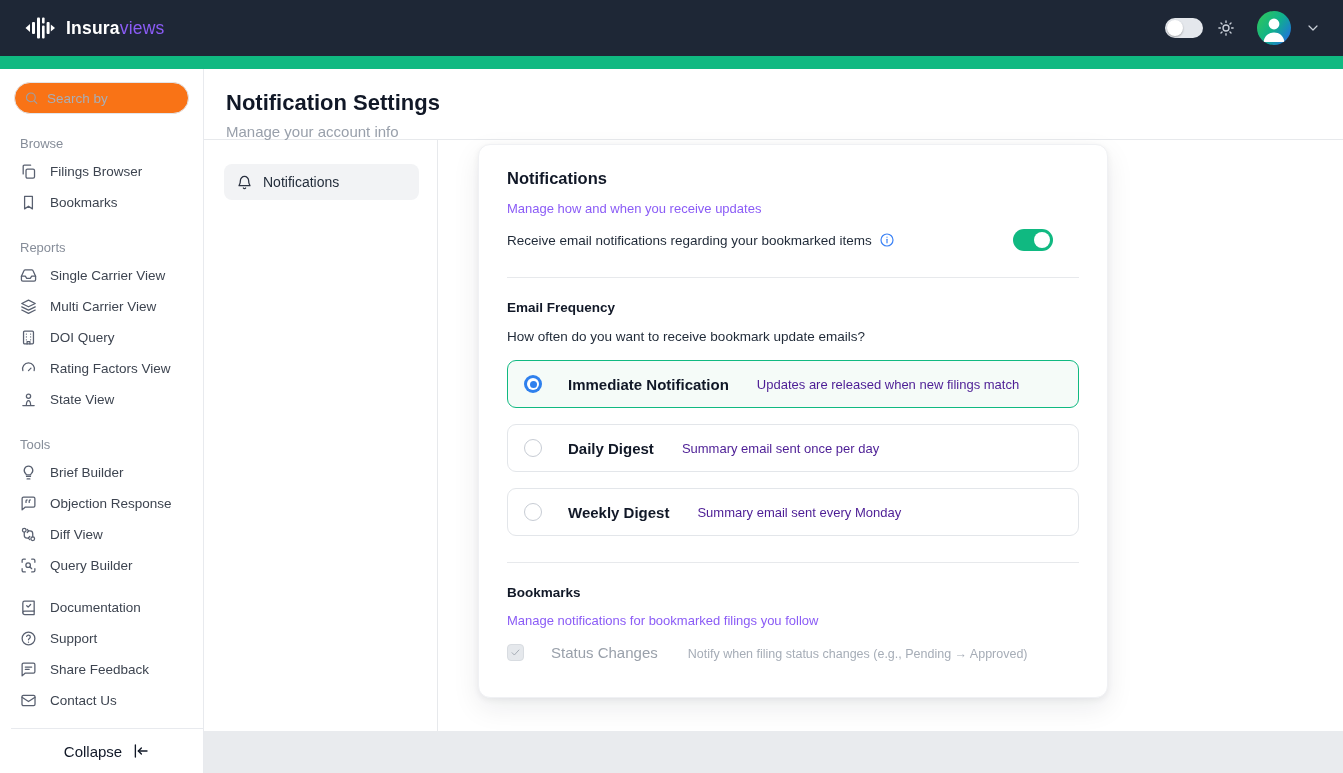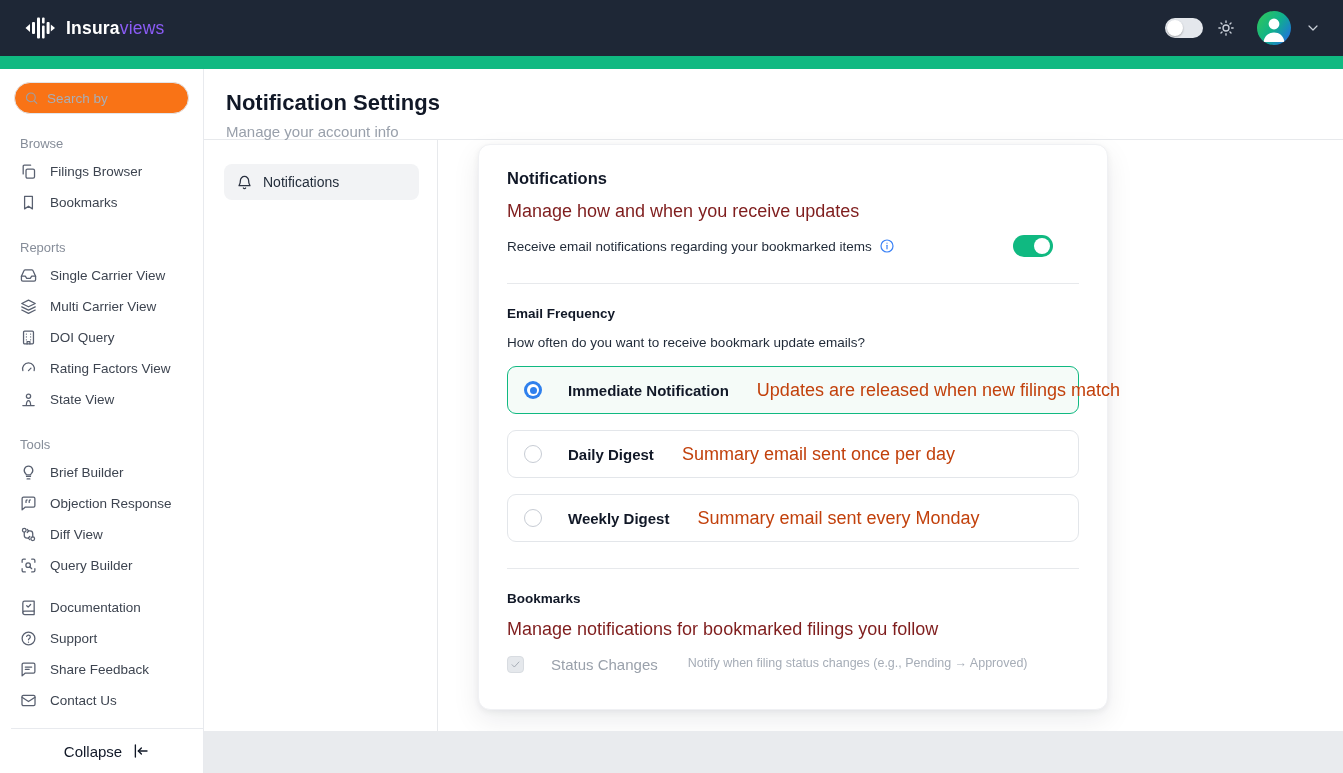--- a/index.html
+++ b/index.html
@@ -53,39 +53,39 @@
 
   .content { flex:1; display:flex; min-height:0; }
   .settings-nav { width:234px; min-width:234px; border-right:1px solid #e7e9ec; padding:24px 18px 0 20px; }
   .settings-nav-item { height:36px; border-radius:8px; background:#f2f3f5; display:flex; align-items:center; gap:10px; padding:0 12px; font-size:14px; font-weight:500; color:#1f2937; cursor:pointer; }
   .settings-nav-item .icon { width:17px; height:17px; color:#2a3140; }
 
   .content-area { flex:1; }
   .card { width:630px; margin:4px 0 0 40px; background:#fff; border:1px solid #f0f1f4; border-radius:12px; padding:24px 28px 36px;
     box-shadow:0 2px 6px rgba(16,24,40,.06), 0 10px 28px rgba(16,24,40,.08); }
   .card h2 { margin:0; font-size:16.5px; font-weight:700; color:#111827; }
-  .card .desc { margin:13px 0 0; font-size:18px; color:#7f1d1d; }
+  .card .desc { margin:13px 0 0; font-size:13px; color:#8b5cf6; }
   .toggle-row { display:flex; align-items:center; margin-top:13px; }
   .toggle-label { font-size:13.5px; color:#1f2937; }
   .info { width:16px; height:16px; color:#3b82f6; margin-left:7px; cursor:pointer; }
   .switch { margin-left:auto; margin-right:26px; width:40px; height:22px; border-radius:11px; background:#10b981; position:relative; cursor:pointer; flex:none; }
   .switch .knob { position:absolute; right:3px; top:3px; width:16px; height:16px; border-radius:50%; background:#fff; }
   .card hr { border:none; border-top:1px solid #e7e9ec; margin:26px 0 0; }
   .card h3 { margin:22px 0 0; font-size:13.5px; font-weight:700; color:#111827; }
   .question { margin:14px 0 0; font-size:13.5px; color:#1f2937; }
   .options { margin-top:16px; }
   .option { height:48px; border:1px solid #e3e6ea; border-radius:9px; background:#fff; display:flex; align-items:center; padding:0 16px; margin-bottom:16px; cursor:pointer; }
   .option.selected { border-color:#10b981; background:#f5fbf8; }
   .radio { width:18px; height:18px; border-radius:50%; border:1.5px solid #c7ccd4; position:relative; flex:none; }
   .radio.checked { border:none; background:#2f80ed; }
   .radio.checked::before { content:""; position:absolute; inset:3px; background:#fff; border-radius:50%; }
   .radio.checked::after { content:""; position:absolute; inset:5.5px; background:#2f80ed; border-radius:50%; }
   .option-label { margin-left:26px; font-size:15px; font-weight:700; color:#111827; white-space:nowrap; }
-  .option-desc { margin-left:28px; font-size:18px; color:#c2410c; white-space:nowrap; }
-  .bm-row { display:flex; align-items:flex-start; margin-top:16px; }
+  .option-desc { margin-left:28px; font-size:13px; color:#4c1d95; white-space:nowrap; }
+  .bm-row { display:flex; align-items:flex-end; margin-top:16px; }
   .checkbox { width:17px; height:17px; border-radius:4px; background:#e5e8ec; border:1px solid #d8dce1; color:#99a0aa; display:flex; align-items:center; justify-content:center; flex:none; }
   .checkbox .icon { width:11px; height:11px; }
   .bm-label { margin-left:27px; font-size:15px; font-weight:500; color:#9aa1ab; white-space:nowrap; }
   .bm-desc { margin-left:30px; font-size:12.5px; color:#a6adb7; white-space:nowrap; }
 
   .footer-strip { height:42px; background:#e9ebee; }
 </style>
 </head>
 <body>
 

